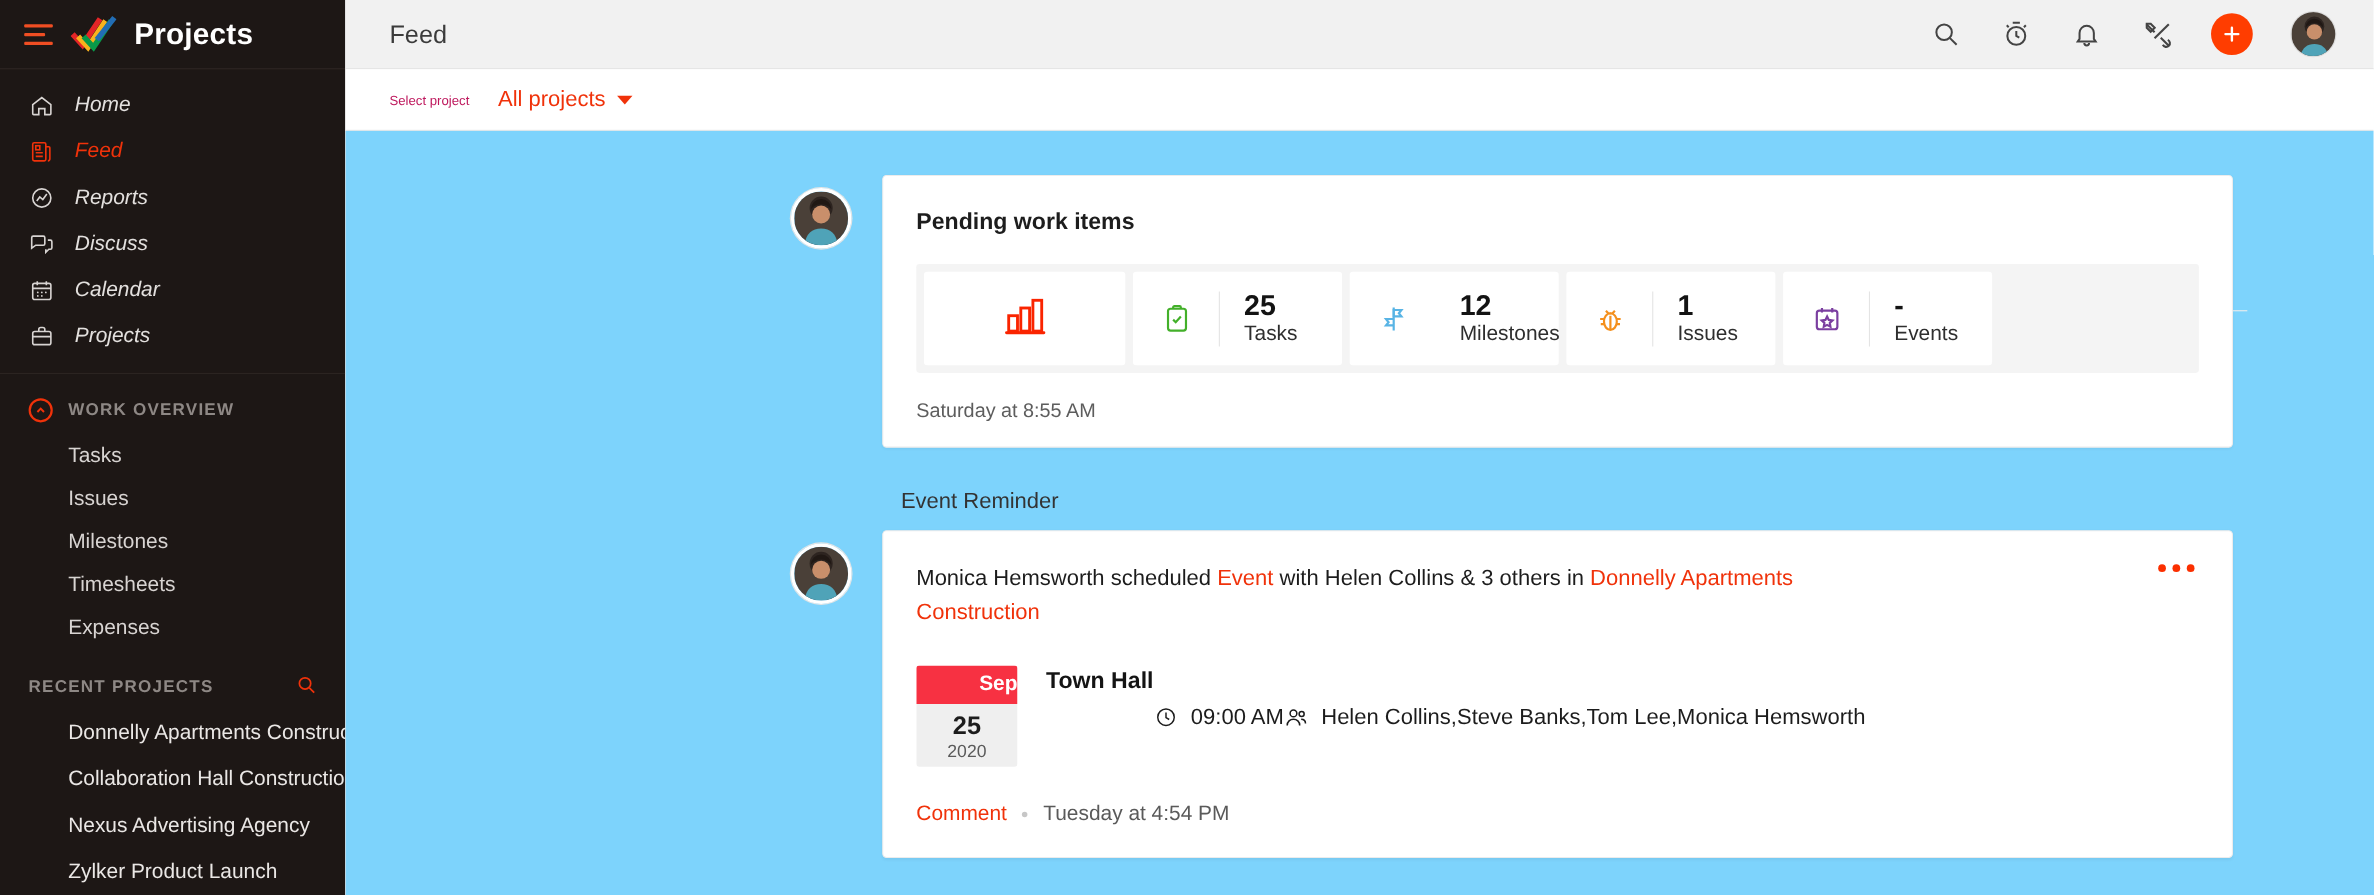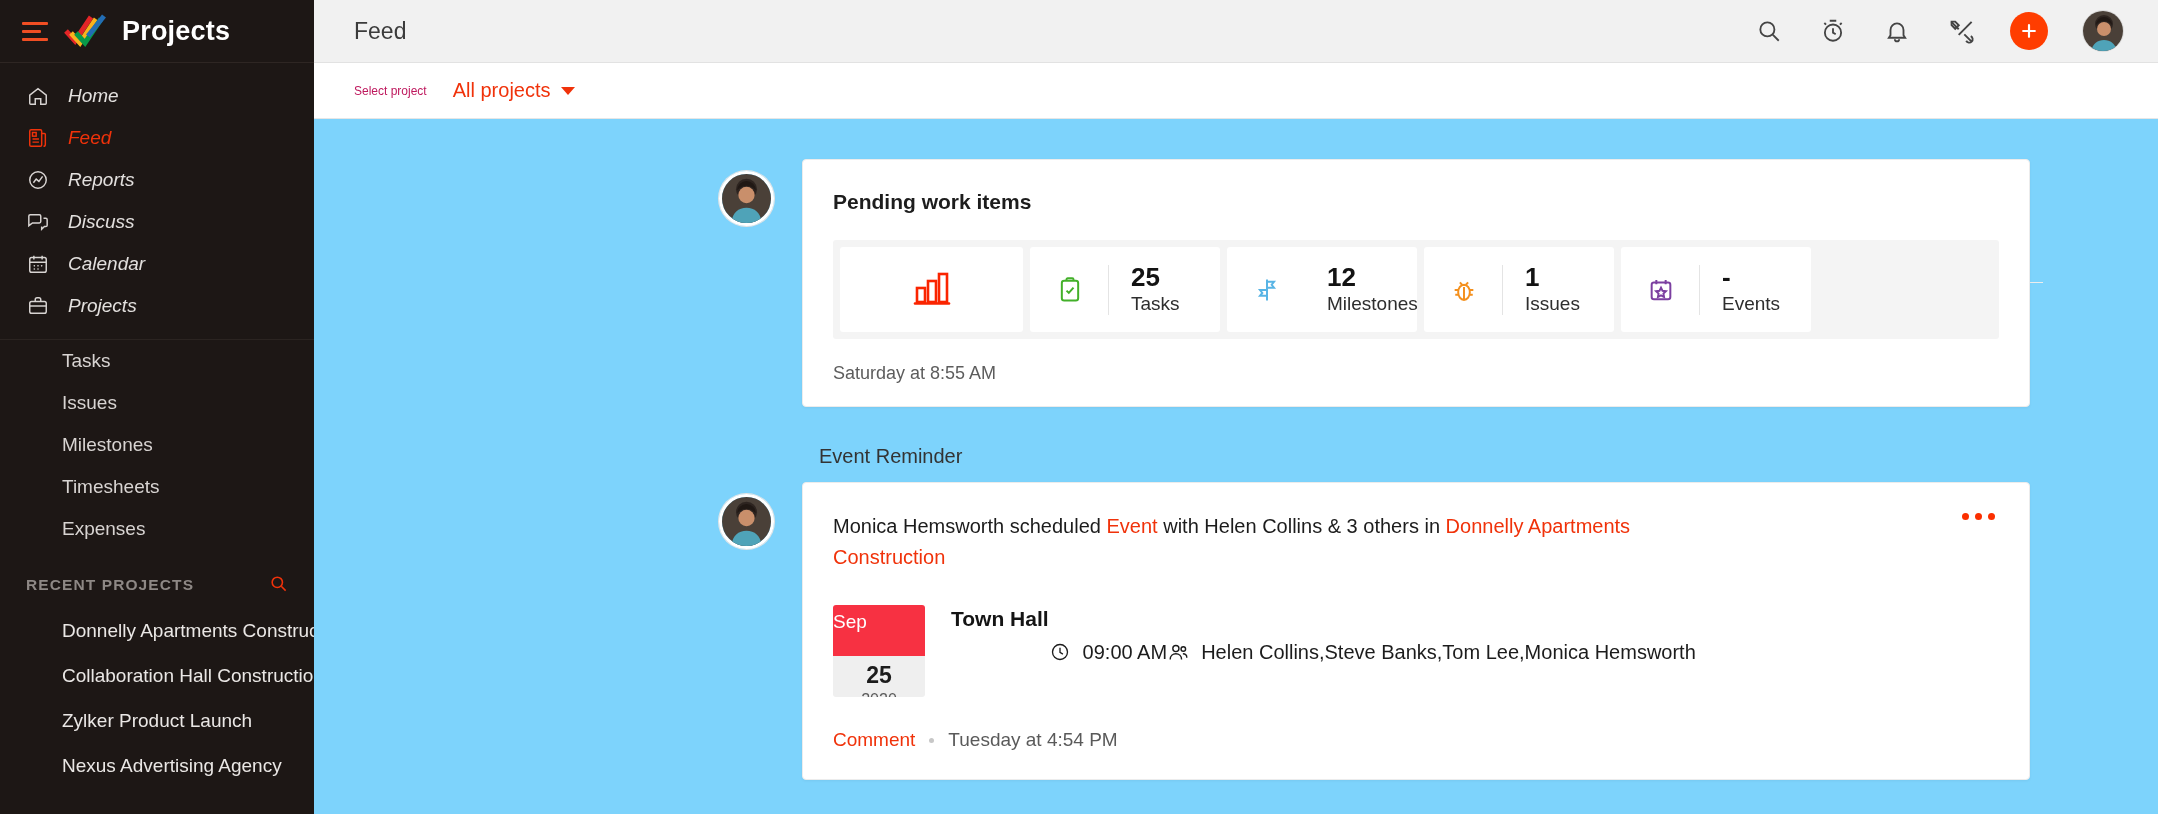--- a/index.html
+++ b/index.html
@@ -111,21 +111,21 @@
   .section-label { padding-left: 505px; font-size: 20px; color: #333333; margin: 38px 0 14px 0; }
 
   .card-event { padding: 28px 30px 28px 30px; position: relative; }
   .ev-line { font-size: 20px; line-height: 1.55; color: #1c1c1c; max-width: 840px; }
   .ev-line a { color: #f0320a; text-decoration: none; cursor: pointer; }
   .ev-more { position: absolute; right: 34px; top: 30px; display: flex; gap: 6px; cursor: pointer; }
   .ev-more i { width: 7px; height: 7px; background: #fb2f00; border-radius: 50%; display: block; }
 
   .ev-body { display: flex; gap: 26px; margin-top: 32px; }
   .datebox { width: 92px; border-radius: 3px; overflow: hidden; flex: 0 0 92px; height: 92px; }
-  .db-m { background: #f73142; color: #ffffff; font-size: 19px; text-align: left; padding: 6px 0 23px 0; font-weight: 400; }
+  .db-m { background: #f73142; color: #ffffff; font-size: 19px; text-align: right; padding: 6px 0 7px 0; font-weight: 700; }
   .db-b { background: #efefef; text-align: center; padding: 6px 0 10px 0; }
   .db-d { font-size: 23px; font-weight: 700; color: #1c1c1c; line-height: 1.2; }
   .db-y { font-size: 16px; color: #5a5a5a; line-height: 1.3; }
   .ev-det { display: flex; flex-direction: row; padding-top: 2px; }
   .ev-title { font-size: 21px; font-weight: 700; color: #141414; }
   .ev-meta { display: flex; align-items: center; gap: 12px; font-size: 20px; color: #1c1c1c; }
   .ev-meta .mic { width: 22px; height: 22px; display: flex; align-items: center; justify-content: center; flex: 0 0 22px; }
 
   .ev-footer { display: flex; align-items: center; gap: 14px; margin-top: 32px; font-size: 19px; }
   .ev-comment { color: #f0320a; cursor: pointer; text-align: right; }
@@ -212,20 +212,28 @@
           <svg width="22" height="22" viewBox="0 0 24 24" fill="none" stroke="#d8d4d2" stroke-width="1.6">
               <rect x="3" y="7" width="18" height="13" rx="2"></rect>
               <path d="M9 7V5a2 2 0 0 1 2-2h2a2 2 0 0 1 2 2v2"></path>
               <path d="M3 12h18"></path>
             </svg>
         </span>
         <span>Projects</span>
       </div>
     </nav>
 
+    <div class="sb-section">
+      <span class="collapse-circle">
+        <svg width="12" height="12" viewBox="0 0 12 12" fill="none" stroke="#f0320a" stroke-width="1.8">
+            <path d="M3 7.5L6 4.5L9 7.5"></path>
+          </svg>
+      </span>
+      <span>WORK OVERVIEW</span>
+    </div>
     <div class="sb-sub">
         <span>Tasks</span>
       </div>
     <div class="sb-sub">
         <span>Issues</span>
       </div>
     <div class="sb-sub">
         <span>Milestones</span>
       </div>
     <div class="sb-sub">
@@ -246,24 +254,24 @@
           </svg>
       </span>
     </div>
     <div class="sb-proj">
         <span>Donnelly Apartments Construction</span>
       </div>
     <div class="sb-proj">
         <span>Collaboration Hall Construction</span>
       </div>
     <div class="sb-proj">
+        <span>Nexus Advertising Agency</span>
+      </div>
+    <div class="sb-proj">
         <span>Zylker Product Launch</span>
-      </div>
-    <div class="sb-proj">
-        <span>Nexus Advertising Agency</span>
       </div>
   </aside>
 
   <section class="main">
 
     <header class="topbar">
       <div class="page-title">Feed</div>
       <div class="top-actions">
         <span class="top-ic">
           <svg width="26" height="26" viewBox="0 0 24 24" fill="none" stroke="#444" stroke-width="1.7">

